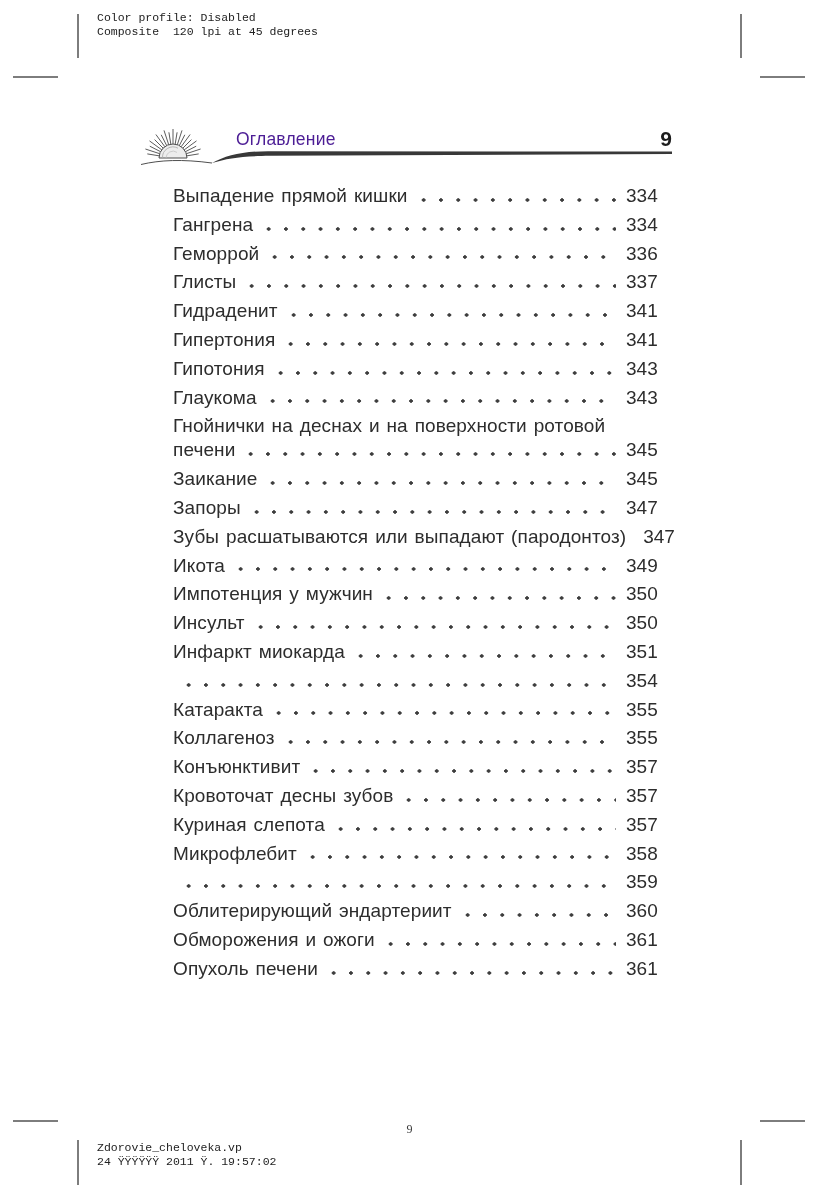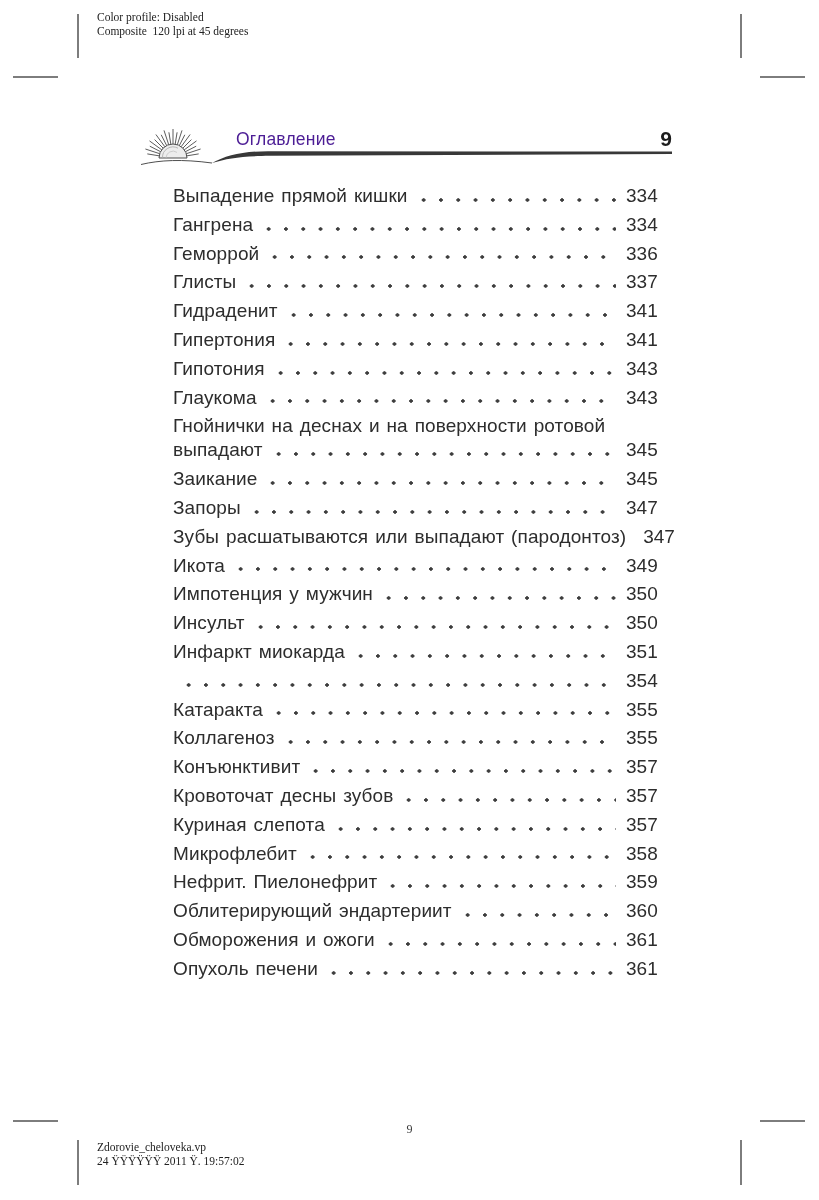--- a/index.html
+++ b/index.html
@@ -12,21 +12,21 @@
   .cm-tl-v { left:77px;  top:14px;   width:2px;  height:44px; }
   .cm-tl-h { left:13px;  top:76px;   width:45px; height:2px;  }
   .cm-tr-v { left:740px; top:14px;   width:2px;  height:44px; }
   .cm-tr-h { left:760px; top:76px;   width:45px; height:2px;  }
   .cm-bl-h { left:13px;  top:1120px; width:45px; height:2px;  }
   .cm-bl-v { left:77px;  top:1140px; width:2px;  height:45px; }
   .cm-br-h { left:760px; top:1120px; width:45px; height:2px;  }
   .cm-br-v { left:740px; top:1140px; width:2px;  height:45px; }
   
   .mono {
-    position:absolute; font-family:Liberation Serif, serif;
+    position:absolute; font-family:Liberation Mono, monospace;
     font-size:11.5px; line-height:13.5px; color:#222222; white-space:pre;
   }
   .mono-top    { left:97px; top:11px; }
   .mono-bottom { left:97px; top:1141px; }
   
   .header-art   { position:absolute; left:138px; top:116px; width:540px; height:54px; }
   .header-title { position:absolute; left:236px; top:129px; font-size:17.5px; color:#4c1d95; letter-spacing:0.2px; }
   .header-page  { position:absolute; left:600px; top:127px; width:72px; text-align:right;
                   font-size:21px; font-weight:bold; color:#1c1c1c; }
   
@@ -141,21 +141,21 @@
       <span class="lbl">Глаукома</span>
       <span class="dots"></span>
       <span class="pg">343</span>
     </div>
       <div class="trow no-leader">
       <span class="lbl">Гнойнички на деснах и на поверхности ротовой</span>
       <span class="dots"></span>
       <span class="pg"></span>
     </div>
       <div class="trow cont">
-      <span class="lbl">выпадают</span>
+      <span class="lbl">печени</span>
       <span class="dots"></span>
       <span class="pg">345</span>
     </div>
       <div class="trow">
       <span class="lbl">Заикание</span>
       <span class="dots"></span>
       <span class="pg">345</span>
     </div>
       <div class="trow">
       <span class="lbl">Запоры</span>
@@ -215,21 +215,20 @@
       <span class="lbl">Куриная слепота</span>
       <span class="dots"></span>
       <span class="pg">357</span>
     </div>
       <div class="trow">
       <span class="lbl">Микрофлебит</span>
       <span class="dots"></span>
       <span class="pg">358</span>
     </div>
       <div class="trow">
-      <span class="lbl">Нефрит. Пиелонефрит</span>
       <span class="dots"></span>
       <span class="pg">359</span>
     </div>
       <div class="trow">
       <span class="lbl">Облитерирующий эндартериит</span>
       <span class="dots"></span>
       <span class="pg">360</span>
     </div>
       <div class="trow">
       <span class="lbl">Обморожения и ожоги</span>

